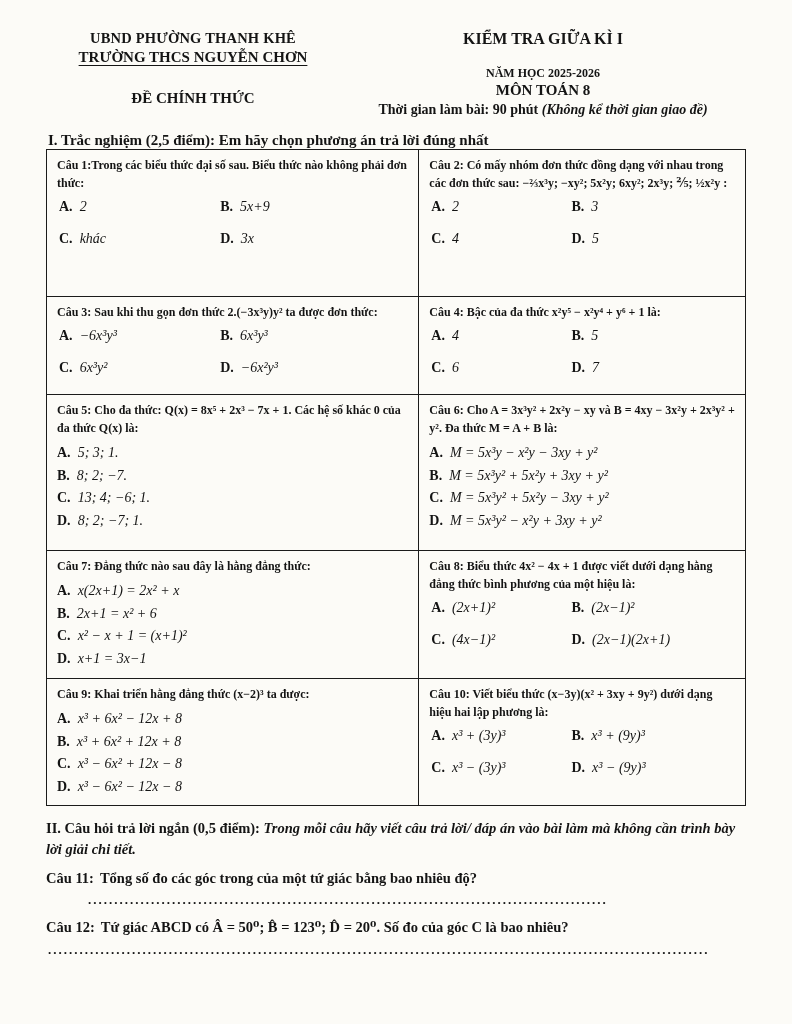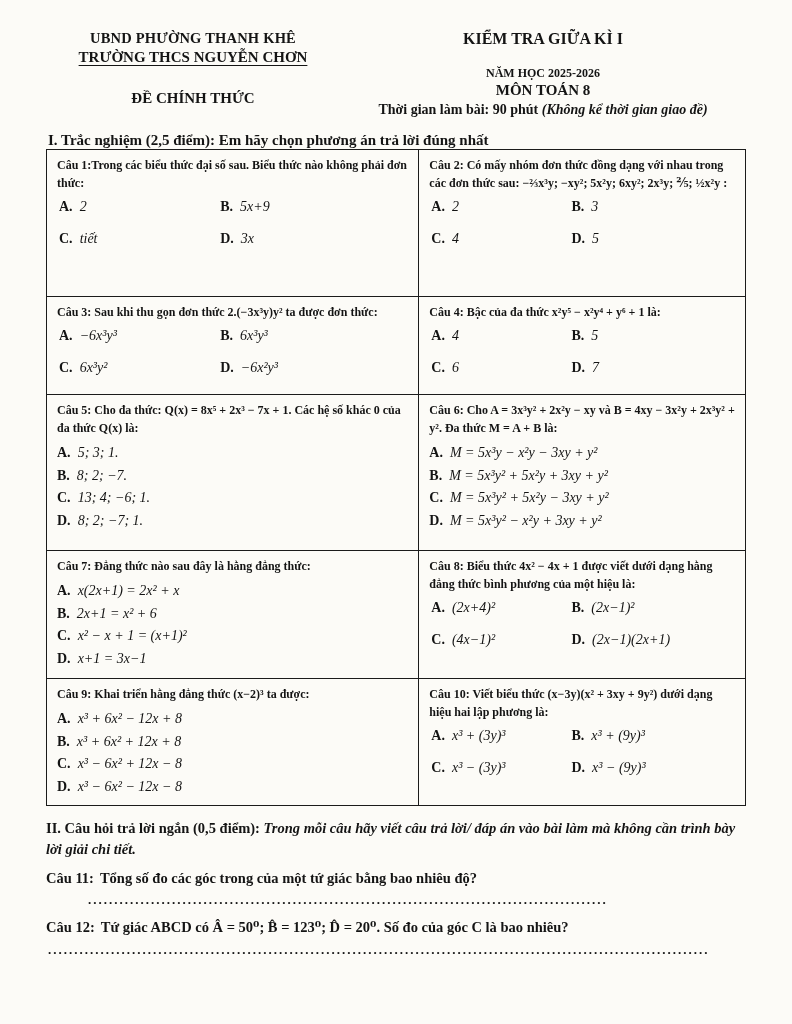--- a/index.html
+++ b/index.html
@@ -69,21 +69,21 @@
 
   <div class="s1-title">I. Trắc nghiệm (2,5 điểm): Em hãy chọn phương án trả lời đúng nhất</div>
 
   <div class="qtable">
 
     <div class="cell left r1">
       <p class="stem"><b>Câu 1:</b><span class="qtext">Trong các biểu thức đại số sau. Biểu thức nào không phải đơn thức:</span></p>
       <div class="opts-grid">
         <div class="opt"><b class="ok">A.</b><span class="ov">2</span></div>
         <div class="opt"><b class="ok">B.</b><span class="ov">5x+9</span></div>
-        <div class="opt"><b class="ok">C.</b><span class="ov">tiết</span></div>
+        <div class="opt"><b class="ok">C.</b><span class="ov">khác</span></div>
         <div class="opt"><b class="ok">D.</b><span class="ov">3x</span></div>
       </div>
     </div>
     <div class="cell right r1">
       <p class="stem"><b>Câu 2:</b> <span class="qtext">Có mấy nhóm đơn thức đồng dạng với nhau trong các đơn thức sau: −⅔x³y; −xy²; 5x²y; 6xy²; 2x³y; ⅖; ½x²y :</span></p>
       <div class="opts-grid">
         <div class="opt"><b class="ok">A.</b><span class="ov">2</span></div>
         <div class="opt"><b class="ok">B.</b><span class="ov">3</span></div>
         <div class="opt"><b class="ok">C.</b><span class="ov">4</span></div>
         <div class="opt"><b class="ok">D.</b><span class="ov">5</span></div>
@@ -133,21 +133,21 @@
       <div class="opts-list">
         <div class="opt"><b class="ok">A.</b><span class="ov">x(2x+1) = 2x² + x</span></div>
         <div class="opt"><b class="ok">B.</b><span class="ov">2x+1 = x² + 6</span></div>
         <div class="opt"><b class="ok">C.</b><span class="ov">x² − x + 1 = (x+1)²</span></div>
         <div class="opt"><b class="ok">D.</b><span class="ov">x+1 = 3x−1</span></div>
       </div>
     </div>
     <div class="cell right bt r4">
       <p class="stem"><b>Câu 8:</b> <span class="qtext">Biểu thức 4x² − 4x + 1 được viết dưới dạng hằng đẳng thức bình phương của một hiệu là:</span></p>
       <div class="opts-grid">
-        <div class="opt"><b class="ok">A.</b><span class="ov">(2x+4)²</span></div>
+        <div class="opt"><b class="ok">A.</b><span class="ov">(2x+1)²</span></div>
         <div class="opt"><b class="ok">B.</b><span class="ov">(2x−1)²</span></div>
         <div class="opt"><b class="ok">C.</b><span class="ov">(4x−1)²</span></div>
         <div class="opt"><b class="ok">D.</b><span class="ov">(2x−1)(2x+1)</span></div>
       </div>
     </div>
 
     <div class="cell left bt r5">
       <p class="stem"><b>Câu 9:</b> <span class="qtext">Khai triển hằng đẳng thức (x−2)³ ta được:</span></p>
       <div class="opts-list">
         <div class="opt"><b class="ok">A.</b><span class="ov">x³ + 6x² − 12x + 8</span></div>

